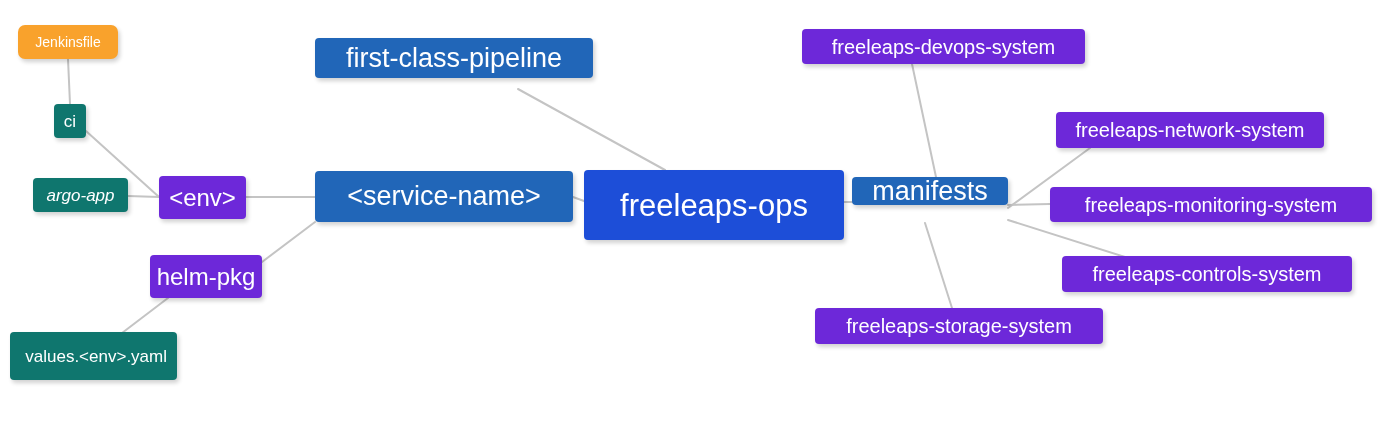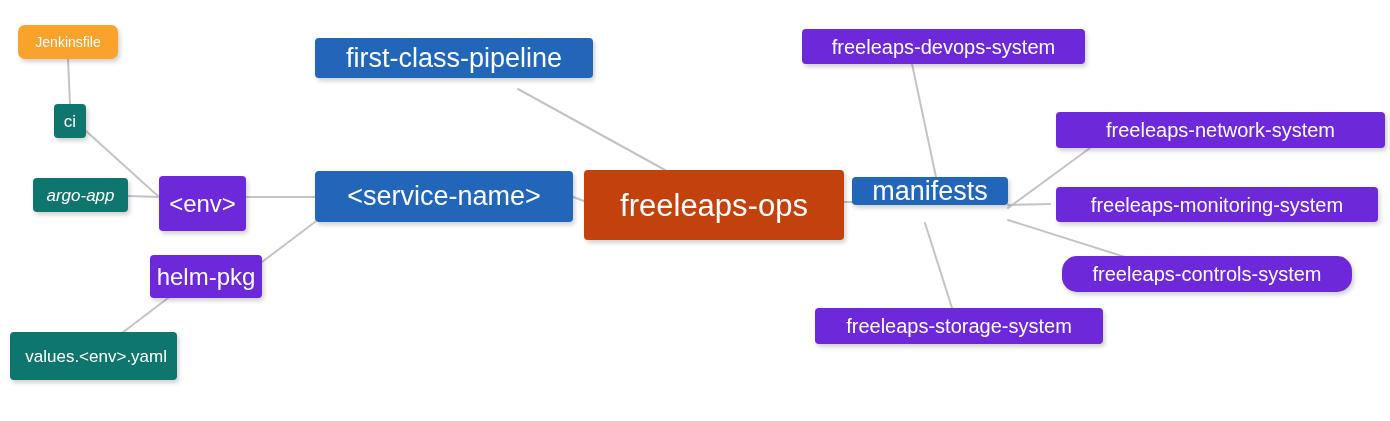--- a/index.html
+++ b/index.html
@@ -38,21 +38,21 @@
     line-height: 1;
     box-shadow: 2px 3px 4px rgba(0,0,0,0.18);
     z-index: 2;
     padding: 0 10px;
   }
   .node-label {
     display: block;
     white-space: nowrap;
   }
   
-  .c-root   { background: #c2410c; text-align: center; }
+  .c-root   { background: #1d4ed8; text-align: center; }
   .c-blue   { background: #2166b8; }
   .c-green  { background: #6d28d9; }
   .c-orange { background: #f9a22c; }
   .c-red    { background: #0f766e; }
   
   .sz-root  { font-size: 31px; }
   .sz-lg    { font-size: 27px; }
   .sz-md    { font-size: 24px; }
   .sz-sm    { font-size: 20px; }
   .sz-xs    { font-size: 17px; }
@@ -81,21 +81,21 @@
   <div id="node-layer">
       <div class="node c-orange sz-xxs" style="left: 18px; top: 25px; width: 100px; height: 34px;">
         <span class="node-label">Jenkinsfile</span>
       </div>
       <div class="node c-red sz-xs" style="left: 54px; top: 104px; width: 32px; height: 34px;">
         <span class="node-label">ci</span>
       </div>
       <div class="node c-red sz-xs" style="left: 33px; top: 178px; width: 95px; height: 34px; font-style: italic;">
         <span class="node-label">argo-app</span>
       </div>
-      <div class="node c-green sz-md" style="left: 159px; top: 176px; width: 87px; height: 55px;">
+      <div class="node c-green sz-md" style="left: 159px; top: 176px; width: 87px; height: 43px;">
         <span class="node-label">&lt;env&gt;</span>
       </div>
       <div class="node c-blue sz-lg" style="left: 315px; top: 171px; width: 258px; height: 51px;">
         <span class="node-label">&lt;service-name&gt;</span>
       </div>
       <div class="node c-blue sz-lg" style="left: 315px; top: 38px; width: 278px; height: 40px;">
         <span class="node-label">first-class-pipeline</span>
       </div>
       <div class="node c-green sz-md" style="left: 150px; top: 255px; width: 112px; height: 43px;">
         <span class="node-label">helm-pkg</span>
@@ -105,26 +105,26 @@
       </div>
       <div class="node c-root sz-root" style="left: 584px; top: 170px; width: 260px; height: 70px;">
         <span class="node-label">freeleaps-ops</span>
       </div>
       <div class="node c-blue sz-lg" style="left: 852px; top: 177px; width: 156px; height: 28px;">
         <span class="node-label">manifests</span>
       </div>
       <div class="node c-green sz-sm" style="left: 802px; top: 29px; width: 283px; height: 35px;">
         <span class="node-label">freeleaps-devops-system</span>
       </div>
-      <div class="node c-green sz-sm" style="left: 1056px; top: 112px; width: 329px; height: 36px; text-align: center;">
+      <div class="node c-green sz-sm" style="left: 1056px; top: 112px; width: 268px; height: 36px; text-align: center;">
         <span class="node-label">freeleaps-network-system</span>
       </div>
-      <div class="node c-green sz-sm" style="left: 1050px; top: 187px; width: 322px; height: 35px; margin-left: 6px;">
+      <div class="node c-green sz-sm" style="left: 1050px; top: 187px; width: 322px; height: 35px;">
         <span class="node-label">freeleaps-monitoring-system</span>
       </div>
-      <div class="node c-green sz-sm" style="left: 1062px; top: 256px; width: 290px; height: 36px; border-radius: 15px;">
+      <div class="node c-green sz-sm" style="left: 1062px; top: 256px; width: 290px; height: 36px;">
         <span class="node-label">freeleaps-controls-system</span>
       </div>
       <div class="node c-green sz-sm" style="left: 815px; top: 308px; width: 288px; height: 36px;">
         <span class="node-label">freeleaps-storage-system</span>
       </div>
     </div>
 </div>
 
 </body></html>

